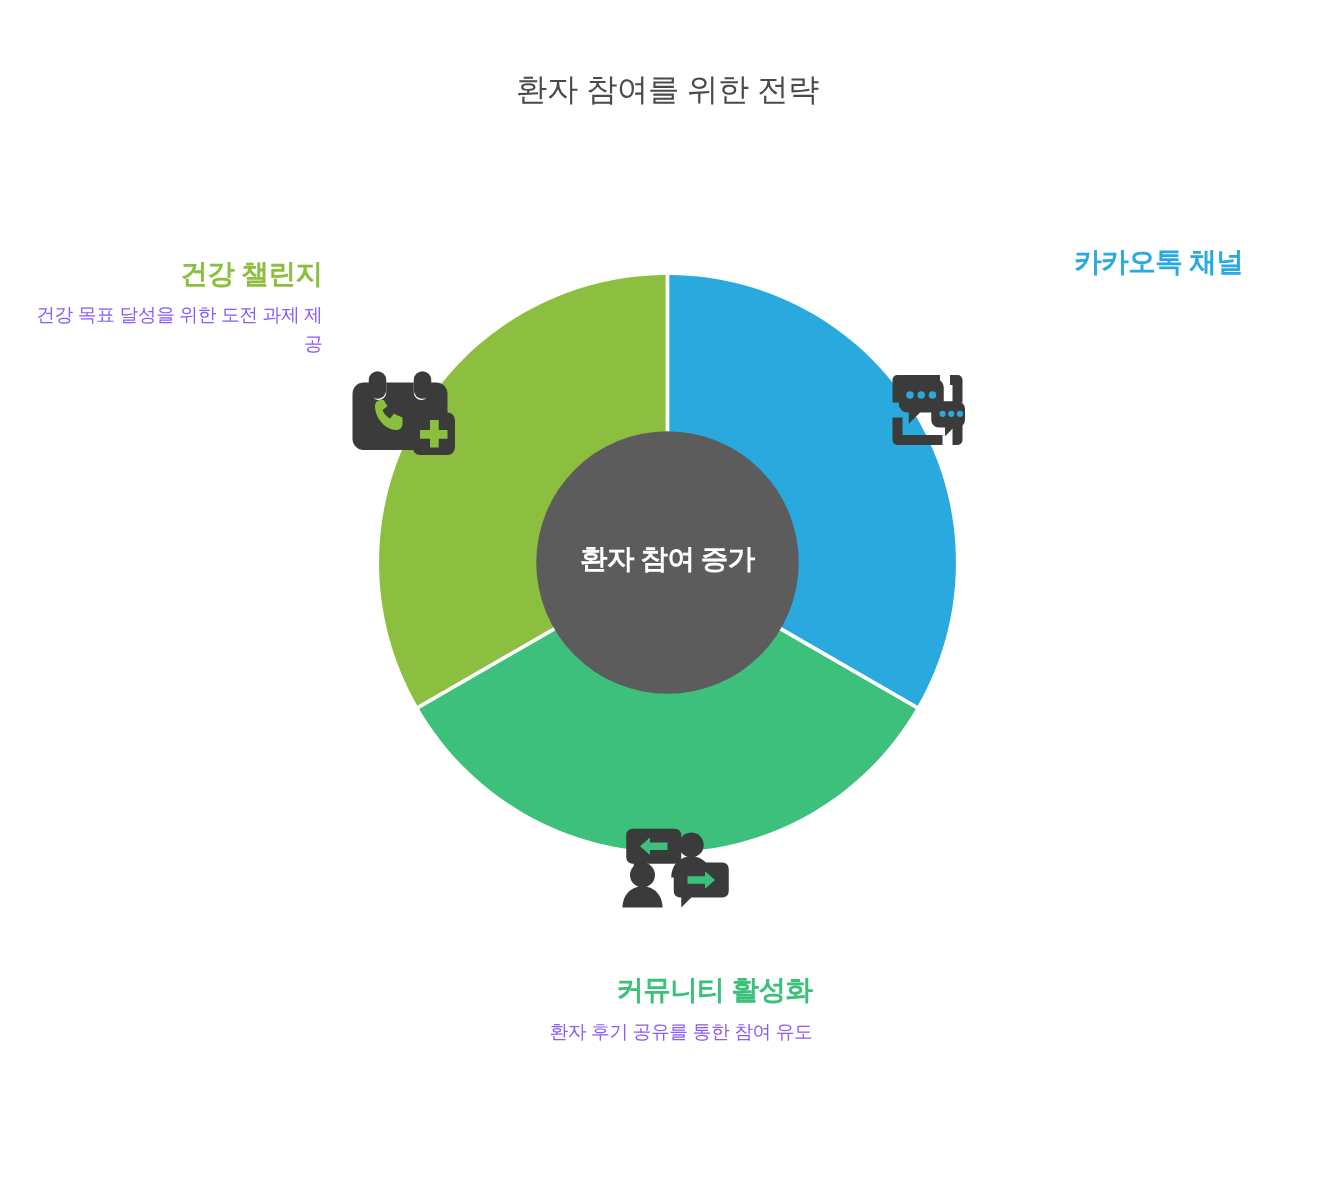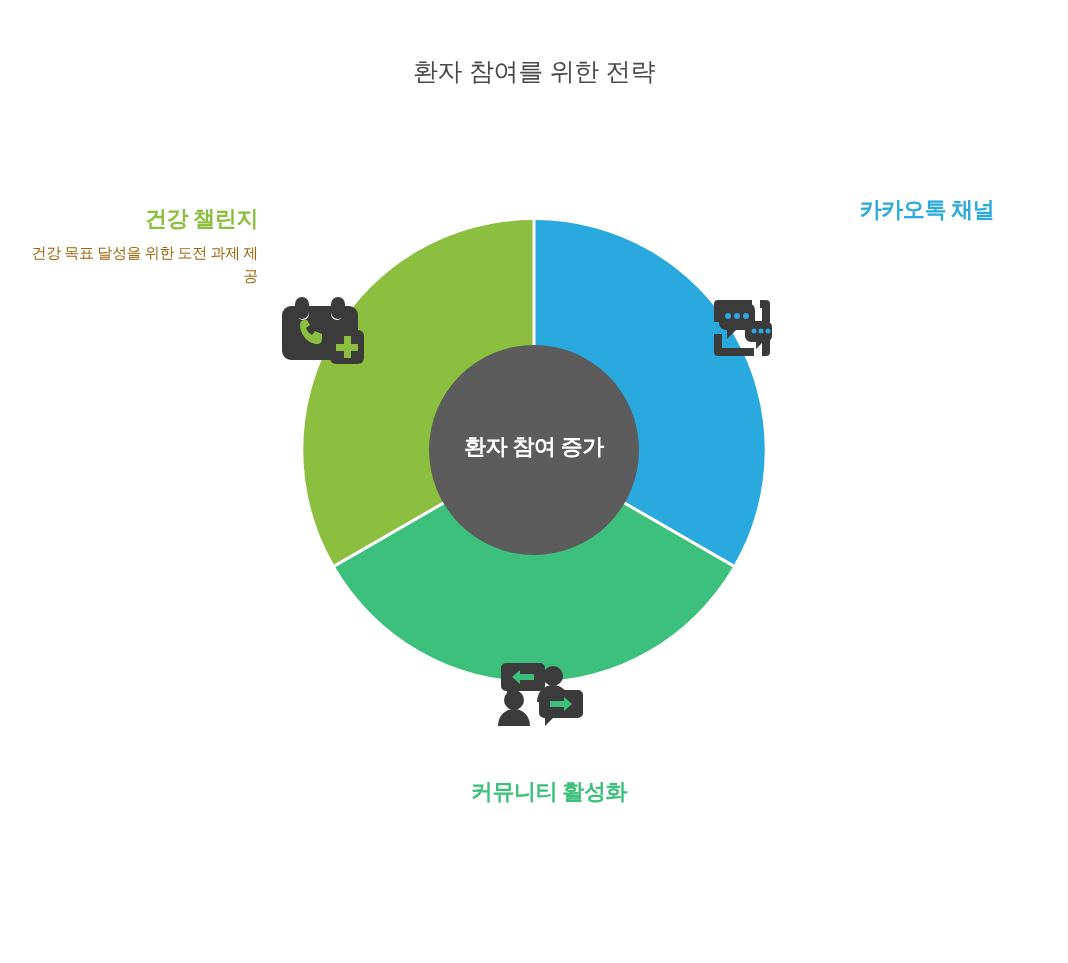--- a/index.html
+++ b/index.html
@@ -34,50 +34,49 @@
   .diagram {
     position: absolute;
     left: 0;
     top: 0;
     width: 1068px;
     height: 963px;
   }
   .label-block {
     position: absolute;
     width: 230px;
-    font-family: Liberation Serif, serif;
   }
   .label-block .heading {
     font-size: 22px;
     font-weight: bold;
     line-height: 1.28;
     margin-bottom: 9px;
     letter-spacing: -0.4px;
   }
   .label-block .desc {
     font-size: 15px;
-    color: #a16207;
+    color: #8b5cf6;
     line-height: 1.5;
     letter-spacing: -0.3px;
   }
   #label-left {
     left: 28px;
     top: 205px;
     text-align: right;
   }
   #label-right {
     left: 812px;
     top: 196px;
     text-align: center;
   }
   #label-bottom {
-    left: 434px;
+    left: 420px;
     top: 778px;
     width: 230px;
-    text-align: center;
+    text-align: right;
   }
   .center-label {
     position: absolute;
     left: 434px;
     top: 432px;
     width: 200px;
     text-align: center;
     color: #ffffff;
     font-size: 22px;
     font-weight: bold;
@@ -207,15 +206,16 @@
     <div class="heading" style="color:#8cbf3f">건강 챌린지</div>
     <div class="desc">건강 목표 달성을 위한 도전 과제 제공</div>
   </div>
 
   <div class="label-block" id="label-right">
     <div class="heading" style="color:#29a9dd">카카오톡 채널</div>
   </div>
 
   <div class="label-block" id="label-bottom">
     <div class="heading" style="color:#3cc07b">커뮤니티 활성화</div>
+    <div class="desc">환자 후기 공유를 통한 참여 유도</div>
   </div>
 
 </div>
 
 </body></html>

